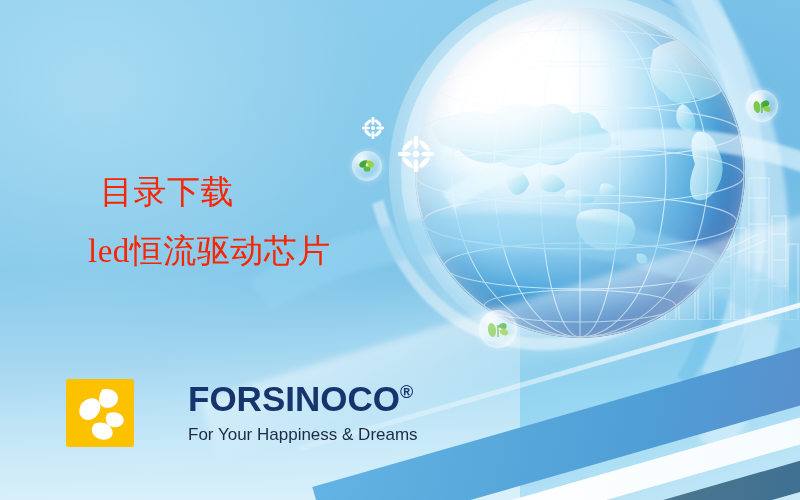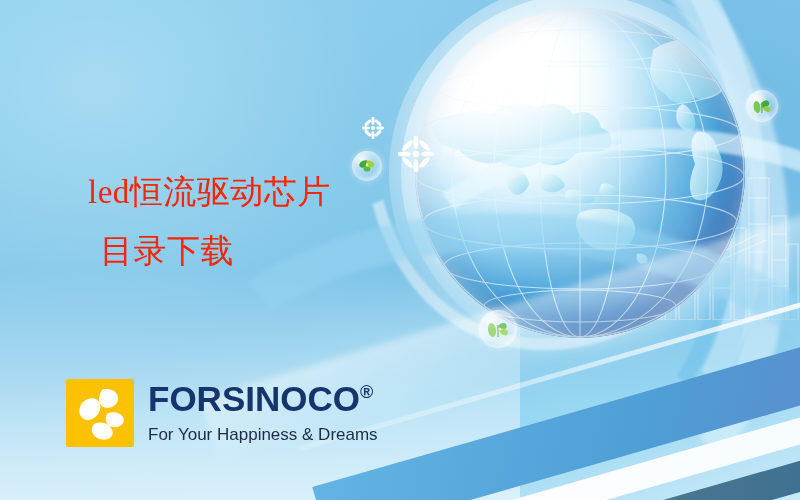--- a/index.html
+++ b/index.html
@@ -201,20 +201,21 @@
   }
   .headline-line.l2 { padding-left: 12px; }
 
   
   .logo {
     position: absolute;
     left: 66px;
     top: 379px;
     display: flex;
     align-items: center;
+    gap: 40px;
   }
   .logo-mark {
     width: 68px; height: 68px;
     background: #fcc200;
     border-radius: 3px;
     flex: 0 0 auto;
     display: block;
   }
   .logo-text {
     margin-left: 14px;
@@ -432,22 +433,22 @@
     </svg>
   </div>
 
   <div class="band band-soft-sheen"></div>
   <div class="band band-white-thin"></div>
   <div class="band band-blue"></div>
   <div class="band band-white-wide"></div>
   <div class="band band-dark"></div>
 
   <div class="headline">
+    <div class="headline-line l2">目录下载</div>
     <div class="headline-line l1">led恒流驱动芯片</div>
-    <div class="headline-line l2">目录下载</div>
   </div>
 
   <div class="logo">
     <svg class="logo-mark" viewBox="0 0 68 68">
       <rect x="0" y="0" width="68" height="68" rx="3" fill="#fcc200"></rect>
       <g fill="#ffffff">
         <path d="M36.5,10.5 C45,8.5 52.5,13 52,20 C51.6,26 45,30 38.5,28.5 C32.5,27 31,18 36.5,10.5 Z"></path>
         <path d="M16,24 C22,17.5 30.5,18 33.5,23.5 C36.5,29.5 32,38 25,40.5 C17.5,43 12,36 13.5,30 C14.2,27.5 14.8,25.4 16,24 Z"></path>
         <path d="M41.5,34.5 C48,31.5 56,34 57.5,39.5 C59,45 53,49.5 46.5,48 C40.5,46.6 37.5,40 41.5,34.5 Z"></path>
         <path d="M29,44.5 C36,41.5 45,45 46.5,52 C48,58.5 41,62.5 33.5,60 C26,57.5 23,49 29,44.5 Z"></path>

